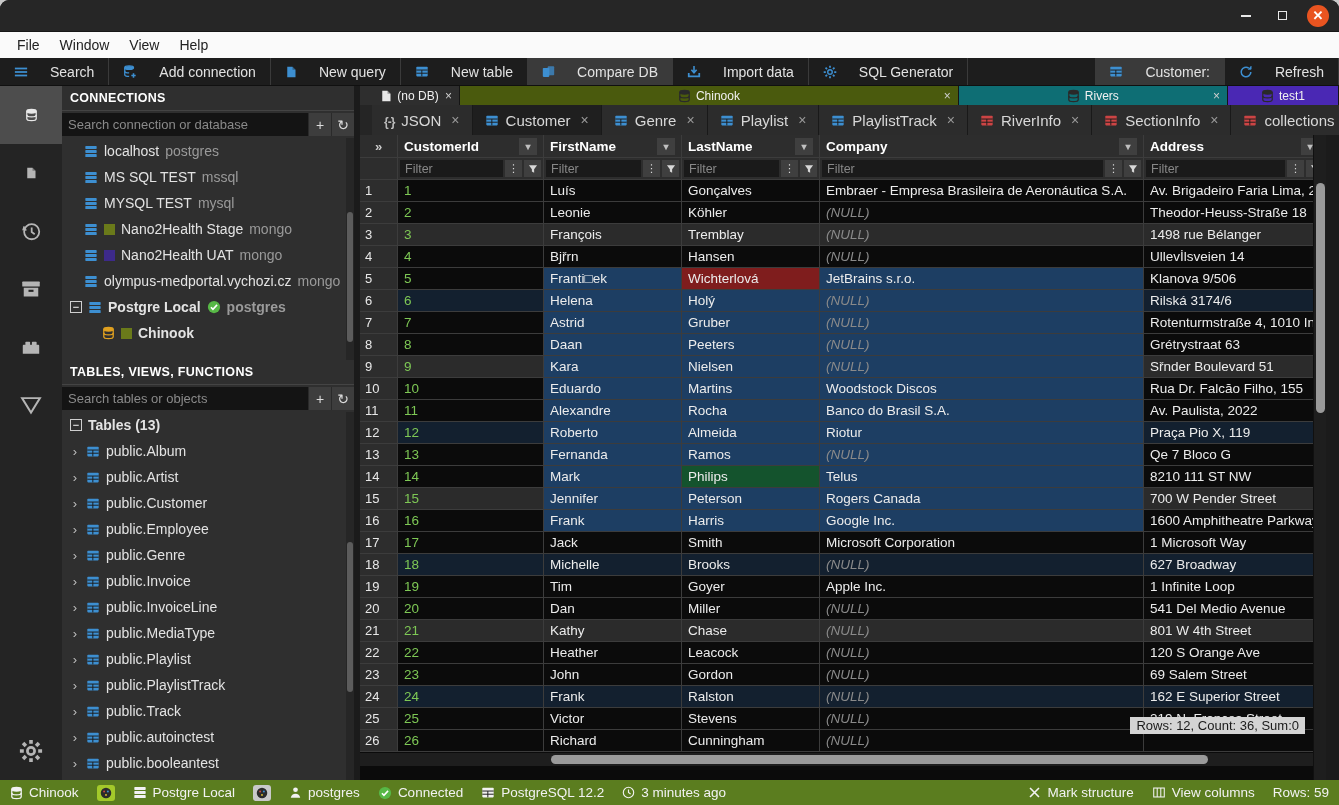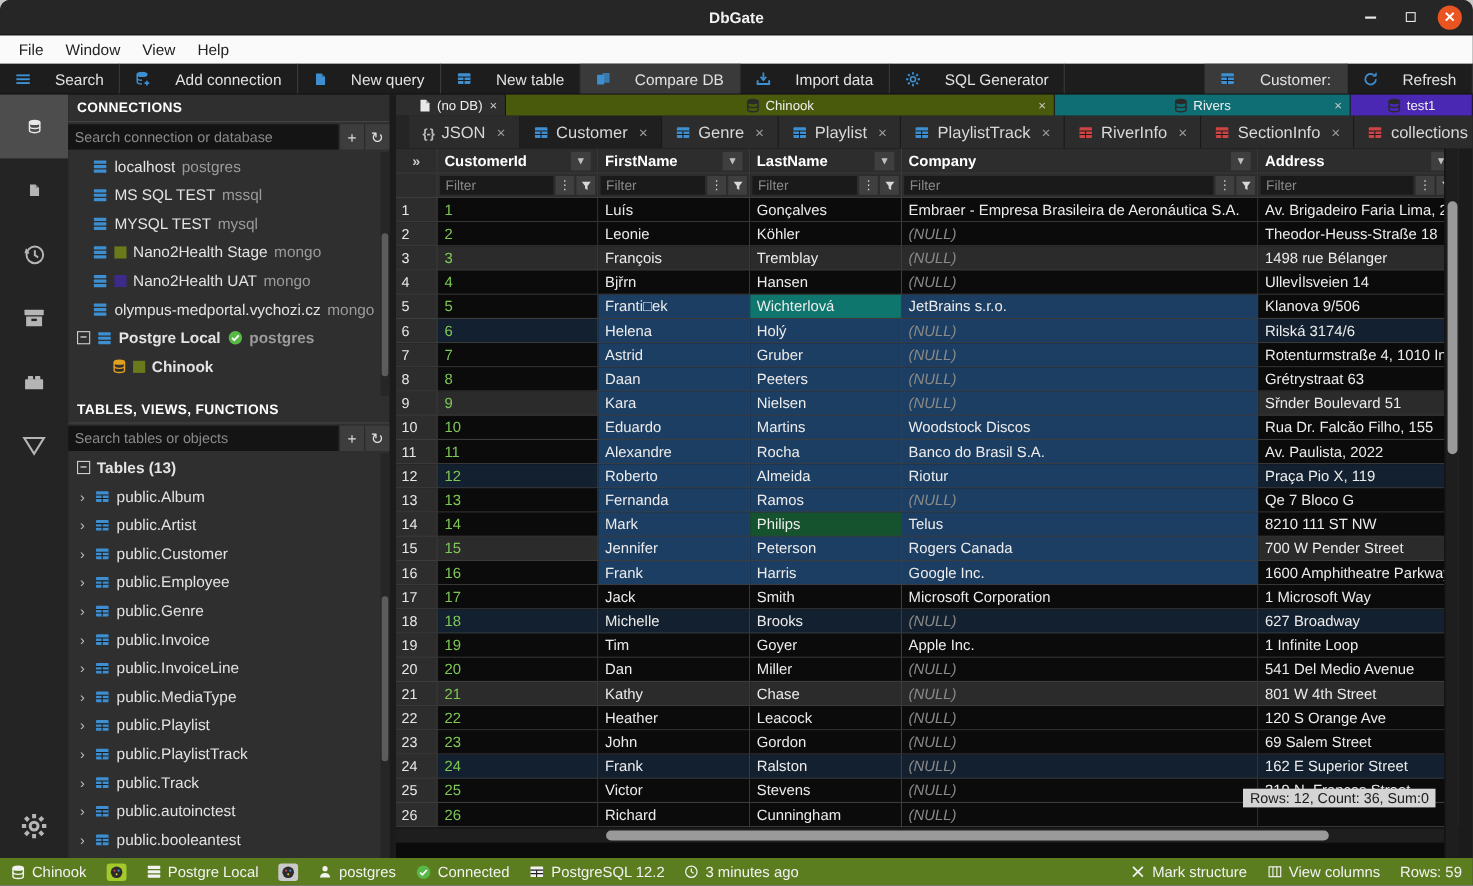--- a/index.html
+++ b/index.html
@@ -97,21 +97,20 @@
   .sb-spacer { flex:1; }
   .badge { width:18px; height:16px; border-radius:3px; display:flex; align-items:center; justify-content:center;}
   svg { display:block; }
 </style>
 </head>
 <body>
 
 <div class="window">
 
   <div class="titlebar">
-    <div class="title">DbGate</div>
     <div class="wincontrols">
       <div class="winbtn">
           <span class="dash"></span>
         </div>
       <div class="winbtn">
           <span class="box"></span>
         </div>
       <div class="winbtn close">✕</div>
     </div>
   </div>
@@ -762,21 +761,21 @@
                 <div class="gc dcell idv" style="width: 146px; background: rgb(11, 11, 11);">4</div>
                 <div class="gc dcell" style="width: 138px; background: rgb(11, 11, 11);">Bjřrn</div>
                 <div class="gc dcell" style="width: 138px; background: rgb(11, 11, 11);">Hansen</div>
                 <div class="gc dcell nullv" style="width: 324px; background: rgb(11, 11, 11);">(NULL)</div>
                 <div class="gc dcell" style="width: 182px; background: rgb(11, 11, 11);">Ullevİlsveien 14</div>
               </div>
               <div class="grow">
                 <div class="gc gc-num">5</div>
                 <div class="gc dcell idv" style="width: 146px; background: rgb(11, 11, 11);">5</div>
                 <div class="gc dcell" style="width: 138px; background: rgb(29, 62, 99);">Franti□ek</div>
-                <div class="gc dcell" style="width: 138px; background: #0f766e;">Wichterlová</div>
+                <div class="gc dcell" style="width: 138px; background: #7f1d1d;">Wichterlová</div>
                 <div class="gc dcell" style="width: 324px; background: rgb(29, 62, 99);">JetBrains s.r.o.</div>
                 <div class="gc dcell" style="width: 182px; background: rgb(11, 11, 11);">Klanova 9/506</div>
               </div>
               <div class="grow">
                 <div class="gc gc-num">6</div>
                 <div class="gc dcell idv" style="width: 146px; background: rgb(19, 32, 47);">6</div>
                 <div class="gc dcell" style="width: 138px; background: rgb(29, 62, 99);">Helena</div>
                 <div class="gc dcell" style="width: 138px; background: rgb(29, 62, 99);">Holý</div>
                 <div class="gc dcell nullv" style="width: 324px; background: rgb(29, 62, 99);">(NULL)</div>
                 <div class="gc dcell" style="width: 182px; background: rgb(19, 32, 47);">Rilská 3174/6</div>

